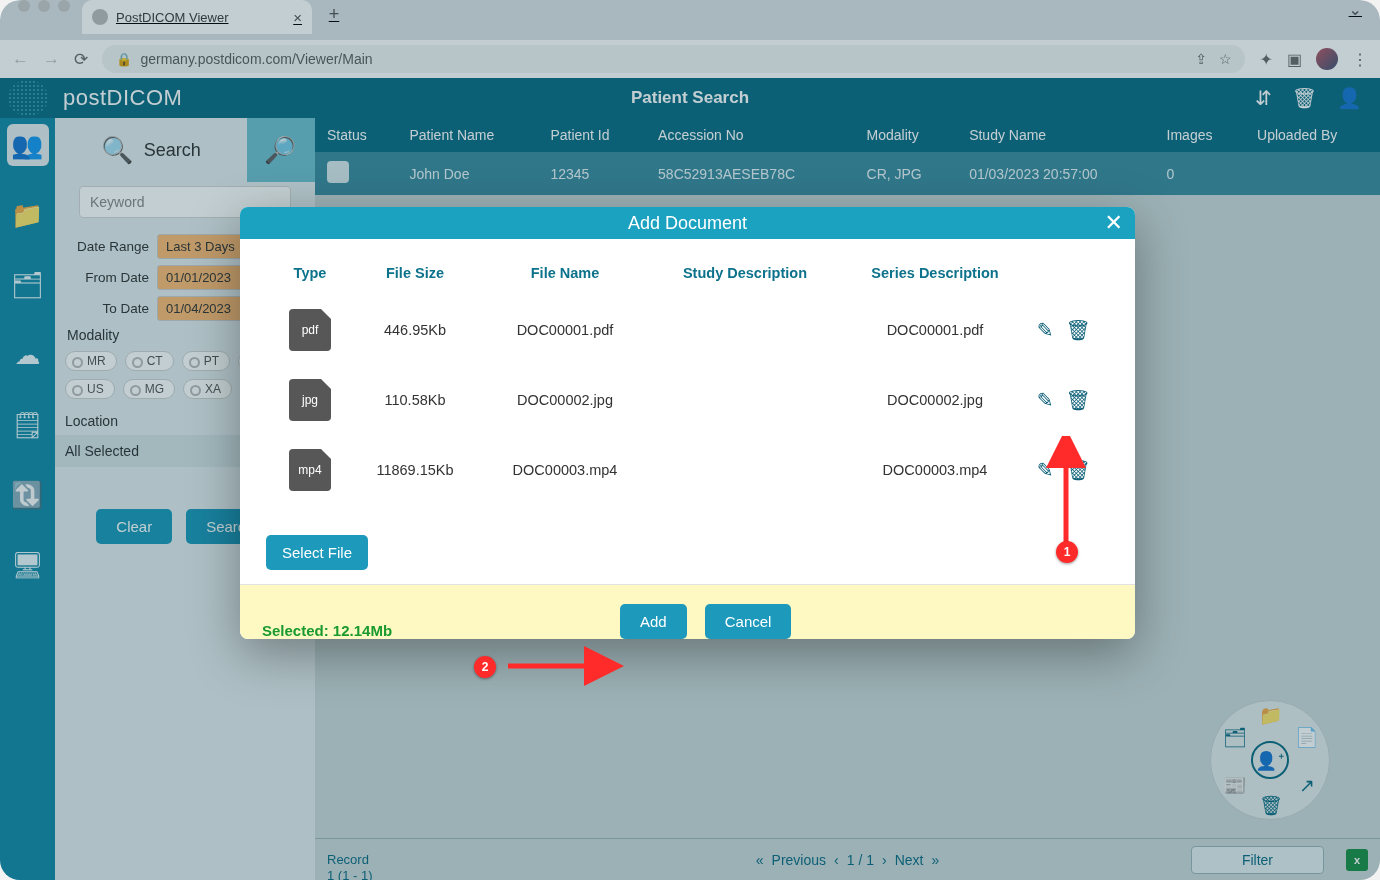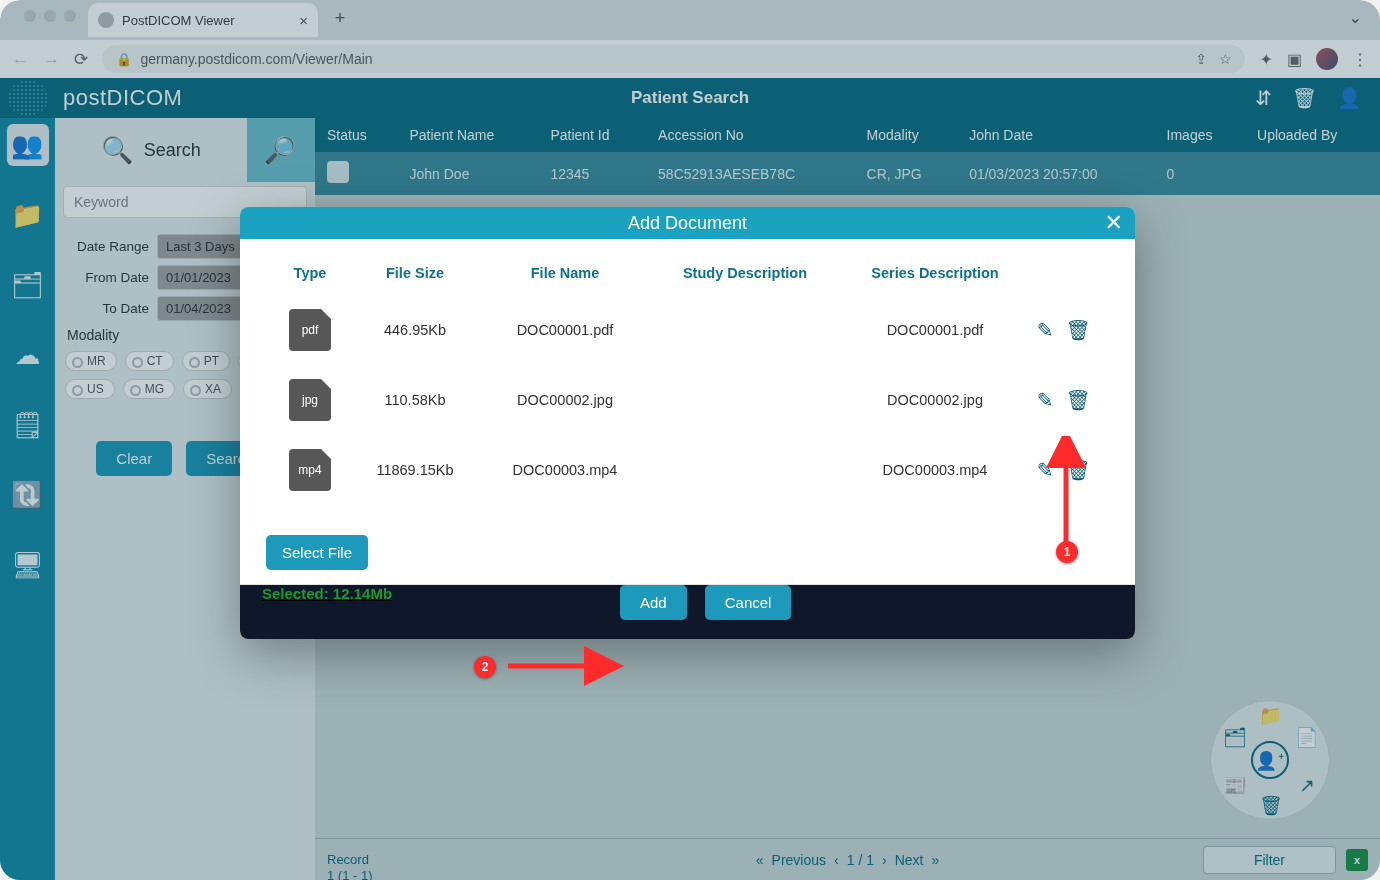--- a/index.html
+++ b/index.html
@@ -1,20 +1,20 @@
 <!DOCTYPE html>
 <html><head>
 <meta charset="utf-8">
 <style>
   *{box-sizing:border-box;margin:0;padding:0;font-family:-apple-system,Segoe UI,Helvetica,Arial,sans-serif;}
   body{width:1380px;height:880px;background:#f2f2f2;position:relative;overflow:hidden;border-radius:20px;}
   .overlay{position:absolute;inset:0;background:rgba(10,60,70,0.25);z-index:5;pointer-events:none;border-radius:20px;}
   
   .chrome{height:78px;background:#dee1e6;border-radius:20px 20px 0 0;}
-  .tabbar{height:40px;display:flex;align-items:center;padding-left:16px;}
+  .tabbar{height:40px;display:flex;align-items:flex-start;padding-left:10px;text-decoration:underline;}
   .traffic{display:flex;gap:8px;align-items:center;padding:0 12px 8px 8px;}
   .dot{width:12px;height:12px;border-radius:50%;background:#c9c9c9;}
   .tab{background:#fff;border-radius:10px 10px 0 0;height:34px;width:230px;display:flex;align-items:center;padding:0 10px;gap:8px;font-size:13px;color:#3b3b3b;}
   .tab .favicon{width:16px;height:16px;border-radius:50%;background:#bbb;}
   .tab .x{margin-left:auto;font-size:15px;color:#555;}
   .newtab{width:28px;height:28px;display:flex;align-items:center;justify-content:center;font-size:18px;color:#555;margin-left:8px;margin-bottom:4px;}
   .tabdrop{margin-left:auto;margin-right:18px;margin-bottom:6px;color:#555;}
   .urlbar{height:38px;background:#fff;display:flex;align-items:center;padding:0 12px;gap:14px;}
   .navicon{color:#6a6a6a;font-size:17px;}
   .navicon.dim{color:#bfbfbf;}
@@ -32,43 +32,43 @@
   .headtitle{position:absolute;left:50%;transform:translateX(-50%);font-size:17px;font-weight:600;}
   .headicons{margin-left:auto;display:flex;gap:20px;padding-right:18px;font-size:20px;}
   .body{display:flex;height:calc(100% - 40px);}
   .leftrail{width:55px;background:#168aa8;display:flex;flex-direction:column;align-items:center;padding-top:6px;gap:28px;color:#eaf7fb;font-size:26px;}
   .leftrail .item{width:42px;height:42px;display:flex;align-items:center;justify-content:center;border-radius:6px;}
   .leftrail .item.active{background:#e4edef;color:#0d6c86;}
   .searchpanel{width:260px;background:#e4edef;padding:0;}
   .sp-tabs{display:flex;height:64px;}
   .sp-tab{flex:1;display:flex;align-items:center;justify-content:center;gap:10px;font-size:18px;color:#333;}
   .sp-tab.adv{flex:0 0 68px;background:#6fbed1;}
-  .kw{margin:4px 8px 10px;background:#fff;border:1px solid #d5d5d5;border-radius:4px;padding:7px 10px;font-size:14px;color:#888;}
+  .kw{margin:4px 24px 10px;background:#fff;border:1px solid #d5d5d5;border-radius:4px;padding:7px 10px;font-size:14px;color:#888;}
   .sp-sec{padding:6px 10px 4px;}
   .sp-row{display:flex;align-items:center;margin-bottom:6px;gap:8px;font-size:13.5px;color:#333;}
   .sp-row .lbl{width:84px;text-align:right;font-size:13.5px;}
-  .sp-row .val{flex:1;background:#a3a3a3;border:1px solid #ccc;border-radius:3px;padding:4px 8px;font-size:13px;color:#333;}
+  .sp-row .val{flex:1;background:#fdba74;border:1px solid #ccc;border-radius:3px;padding:4px 8px;font-size:13px;color:#333;}
   .modlabel{font-size:14px;color:#333;margin:6px 0 8px 2px;}
   .pills{display:flex;flex-wrap:wrap;gap:8px;}
   .pill{background:#fff;border:1px solid #d0d0d0;border-radius:12px;padding:2px 10px 2px 6px;font-size:12px;color:#555;display:flex;align-items:flex-end;gap:4px;}
   .pill .r{width:11px;height:11px;border:2px solid #bbb;border-radius:50%;}
   .loc{margin-top:14px;}
   .loc .hdr{font-size:14px;color:#333;margin-bottom:6px;}
   .loc .sel{background:#d4e2e5;padding:8px 10px;font-size:14px;color:#333;margin:0 -10px;}
   .btns{display:flex;gap:14px;justify-content:center;margin-top:42px;}
   .btn{background:#1c99bb;color:#fff;border:none;border-radius:5px;padding:9px 20px;font-size:15px;cursor:pointer;}
   .main{flex:1;display:flex;flex-direction:column;position:relative;background:#cdd8da;}
   table.grid{width:100%;border-collapse:collapse;}
   table.grid th{background:#0d6c86;color:#fff;text-align:left;font-weight:500;font-size:14px;padding:9px 12px;}
   table.grid td{background:#3c8ba0;color:#eaf5f8;font-size:14px;padding:9px 12px;}
   .statusicon{display:inline-block;width:22px;height:22px;background:#d8e9ed;border-radius:4px;position:relative;}
   .footer{position:absolute;bottom:0;left:0;right:0;height:42px;border-top:1px solid #9fb3b7;background:#cdd8da;display:flex;align-items:center;padding:0 12px;font-size:13px;color:#0d6c86;}
   .footer .rec{line-height:1.2;margin-top:16px;}
   .footer .pager{position:absolute;left:50%;transform:translateX(-50%);display:flex;gap:8px;align-items:center;font-size:14px;}
-  .footer .filter{margin-left:auto;display:flex;align-items:center;gap:10px;}
+  .footer .filter{margin-left:auto;display:flex;align-items:center;gap:22px;}
   .filterbtn{border:1px solid #9cb5ba;background:#e5eef0;color:#0d6c86;padding:5px 50px;border-radius:4px;font-size:14px;}
   .xl{width:22px;height:22px;background:#1d8f46;color:#fff;display:flex;align-items:center;justify-content:center;font-size:11px;font-weight:bold;border-radius:3px;}
   
   .fab{position:absolute;right:50px;bottom:60px;width:120px;height:120px;border-radius:50%;background:#e5ebec;border:1px solid #c7d0d2;z-index:3;}
   .fab .center{position:absolute;left:50%;top:50%;transform:translate(-50%,-50%);width:38px;height:38px;border:2px solid #0d6c86;border-radius:50%;display:flex;align-items:center;justify-content:center;color:#0d6c86;font-size:18px;}
   .fab .mini{position:absolute;width:24px;height:24px;color:#0d6c86;font-size:19px;display:flex;align-items:center;justify-content:center;}
   
   .modal{position:absolute;left:240px;top:207px;width:895px;background:#fff;border-radius:8px;z-index:20;box-shadow:0 15px 50px rgba(0,0,0,.35);overflow:hidden;}
   .mhead{background:#1aa2c0;color:#fff;height:32px;display:flex;align-items:center;justify-content:center;position:relative;font-size:18px;font-weight:500;}
   .mhead .close{position:absolute;right:12px;font-size:22px;cursor:pointer;}
@@ -76,21 +76,21 @@
   .mtbl{width:100%;border-collapse:collapse;}
   .mtbl th{color:#0d728c;font-weight:600;font-size:14.5px;text-align:center;padding:8px 4px 14px;}
   .mtbl td{text-align:center;font-size:14.5px;color:#333;padding:14px 4px;}
   .ftype{width:42px;height:42px;background:#575757;color:#fff;font-size:12px;display:inline-flex;align-items:center;justify-content:center;border-radius:4px;position:relative;}
   .ftype::after{content:"";position:absolute;top:0;right:0;border-style:solid;border-width:0 10px 10px 0;border-color:transparent #fff transparent transparent;}
   .rowicons{display:flex;gap:12px;justify-content:flex-end;padding-right:10px;color:#0d6078;font-size:20px;}
   .rowicons span{cursor:pointer;}
   .selectfile{margin:30px 0 14px -4px;}
   .selectfile .btn{padding:9px 16px;font-size:15px;}
   .mdivider{height:1px;background:#e2e2e2;margin:0 -30px;}
-  .mfoot{background:#0f172a;height:54px;display:flex;align-items:flex-start;padding:0 22px;position:relative;text-decoration:underline;}
+  .mfoot{background:#fef9c3;height:54px;display:flex;align-items:flex-end;padding:0 22px;position:relative;}
   .mfoot .sel{color:#1a9a2e;font-weight:600;font-size:15px;}
   .mfoot .actions{position:absolute;left:380px;display:flex;gap:18px;}
   
   .anno{position:absolute;z-index:30;}
   .badge{width:22px;height:22px;border-radius:50%;background:#ff2a2a;color:#fff;font-size:12px;font-weight:bold;display:flex;align-items:center;justify-content:center;box-shadow:0 1px 3px rgba(0,0,0,.4);}
   .arrow1{position:absolute;left:1038px;top:436px;z-index:30;}
   .arrow2{position:absolute;left:494px;top:646px;z-index:30;}
   svg{display:block;}
 </style>
 </head>
@@ -185,36 +185,40 @@
         <div class="pills" id="pills">
             <div class="pill"><span class="r"></span>MR</div>
             <div class="pill"><span class="r"></span>CT</div>
             <div class="pill"><span class="r"></span>PT</div>
             <div class="pill"><span class="r"></span>DX</div>
             <div class="pill"><span class="r"></span>US</div>
             <div class="pill"><span class="r"></span>MG</div>
             <div class="pill"><span class="r"></span>XA</div>
             <div class="pill"><span class="r"></span>CRX</div>
           </div>
+        <div class="loc">
+          <div class="hdr">Location</div>
+          <div class="sel">All Selected</div>
+        </div>
         <div class="btns">
           <button class="btn">Clear</button>
           <button class="btn">Search</button>
         </div>
       </div>
     </div>
     <div class="main">
       <table class="grid">
         <thead>
             <tr id="gridhead">
               <th>Status</th>
               <th>Patient Name</th>
               <th>Patient Id</th>
               <th>Accession No</th>
               <th>Modality</th>
-              <th>John Date</th>
+              <th>Study Name</th>
               <th>Images</th>
               <th>Uploaded By</th>
             </tr>
           </thead>
         <tbody>
           <tr>
             <td><span class="statusicon"></span></td>
             <td>John Doe</td>
             <td>12345</td>
             <td>58C52913AESEB78C</td>

